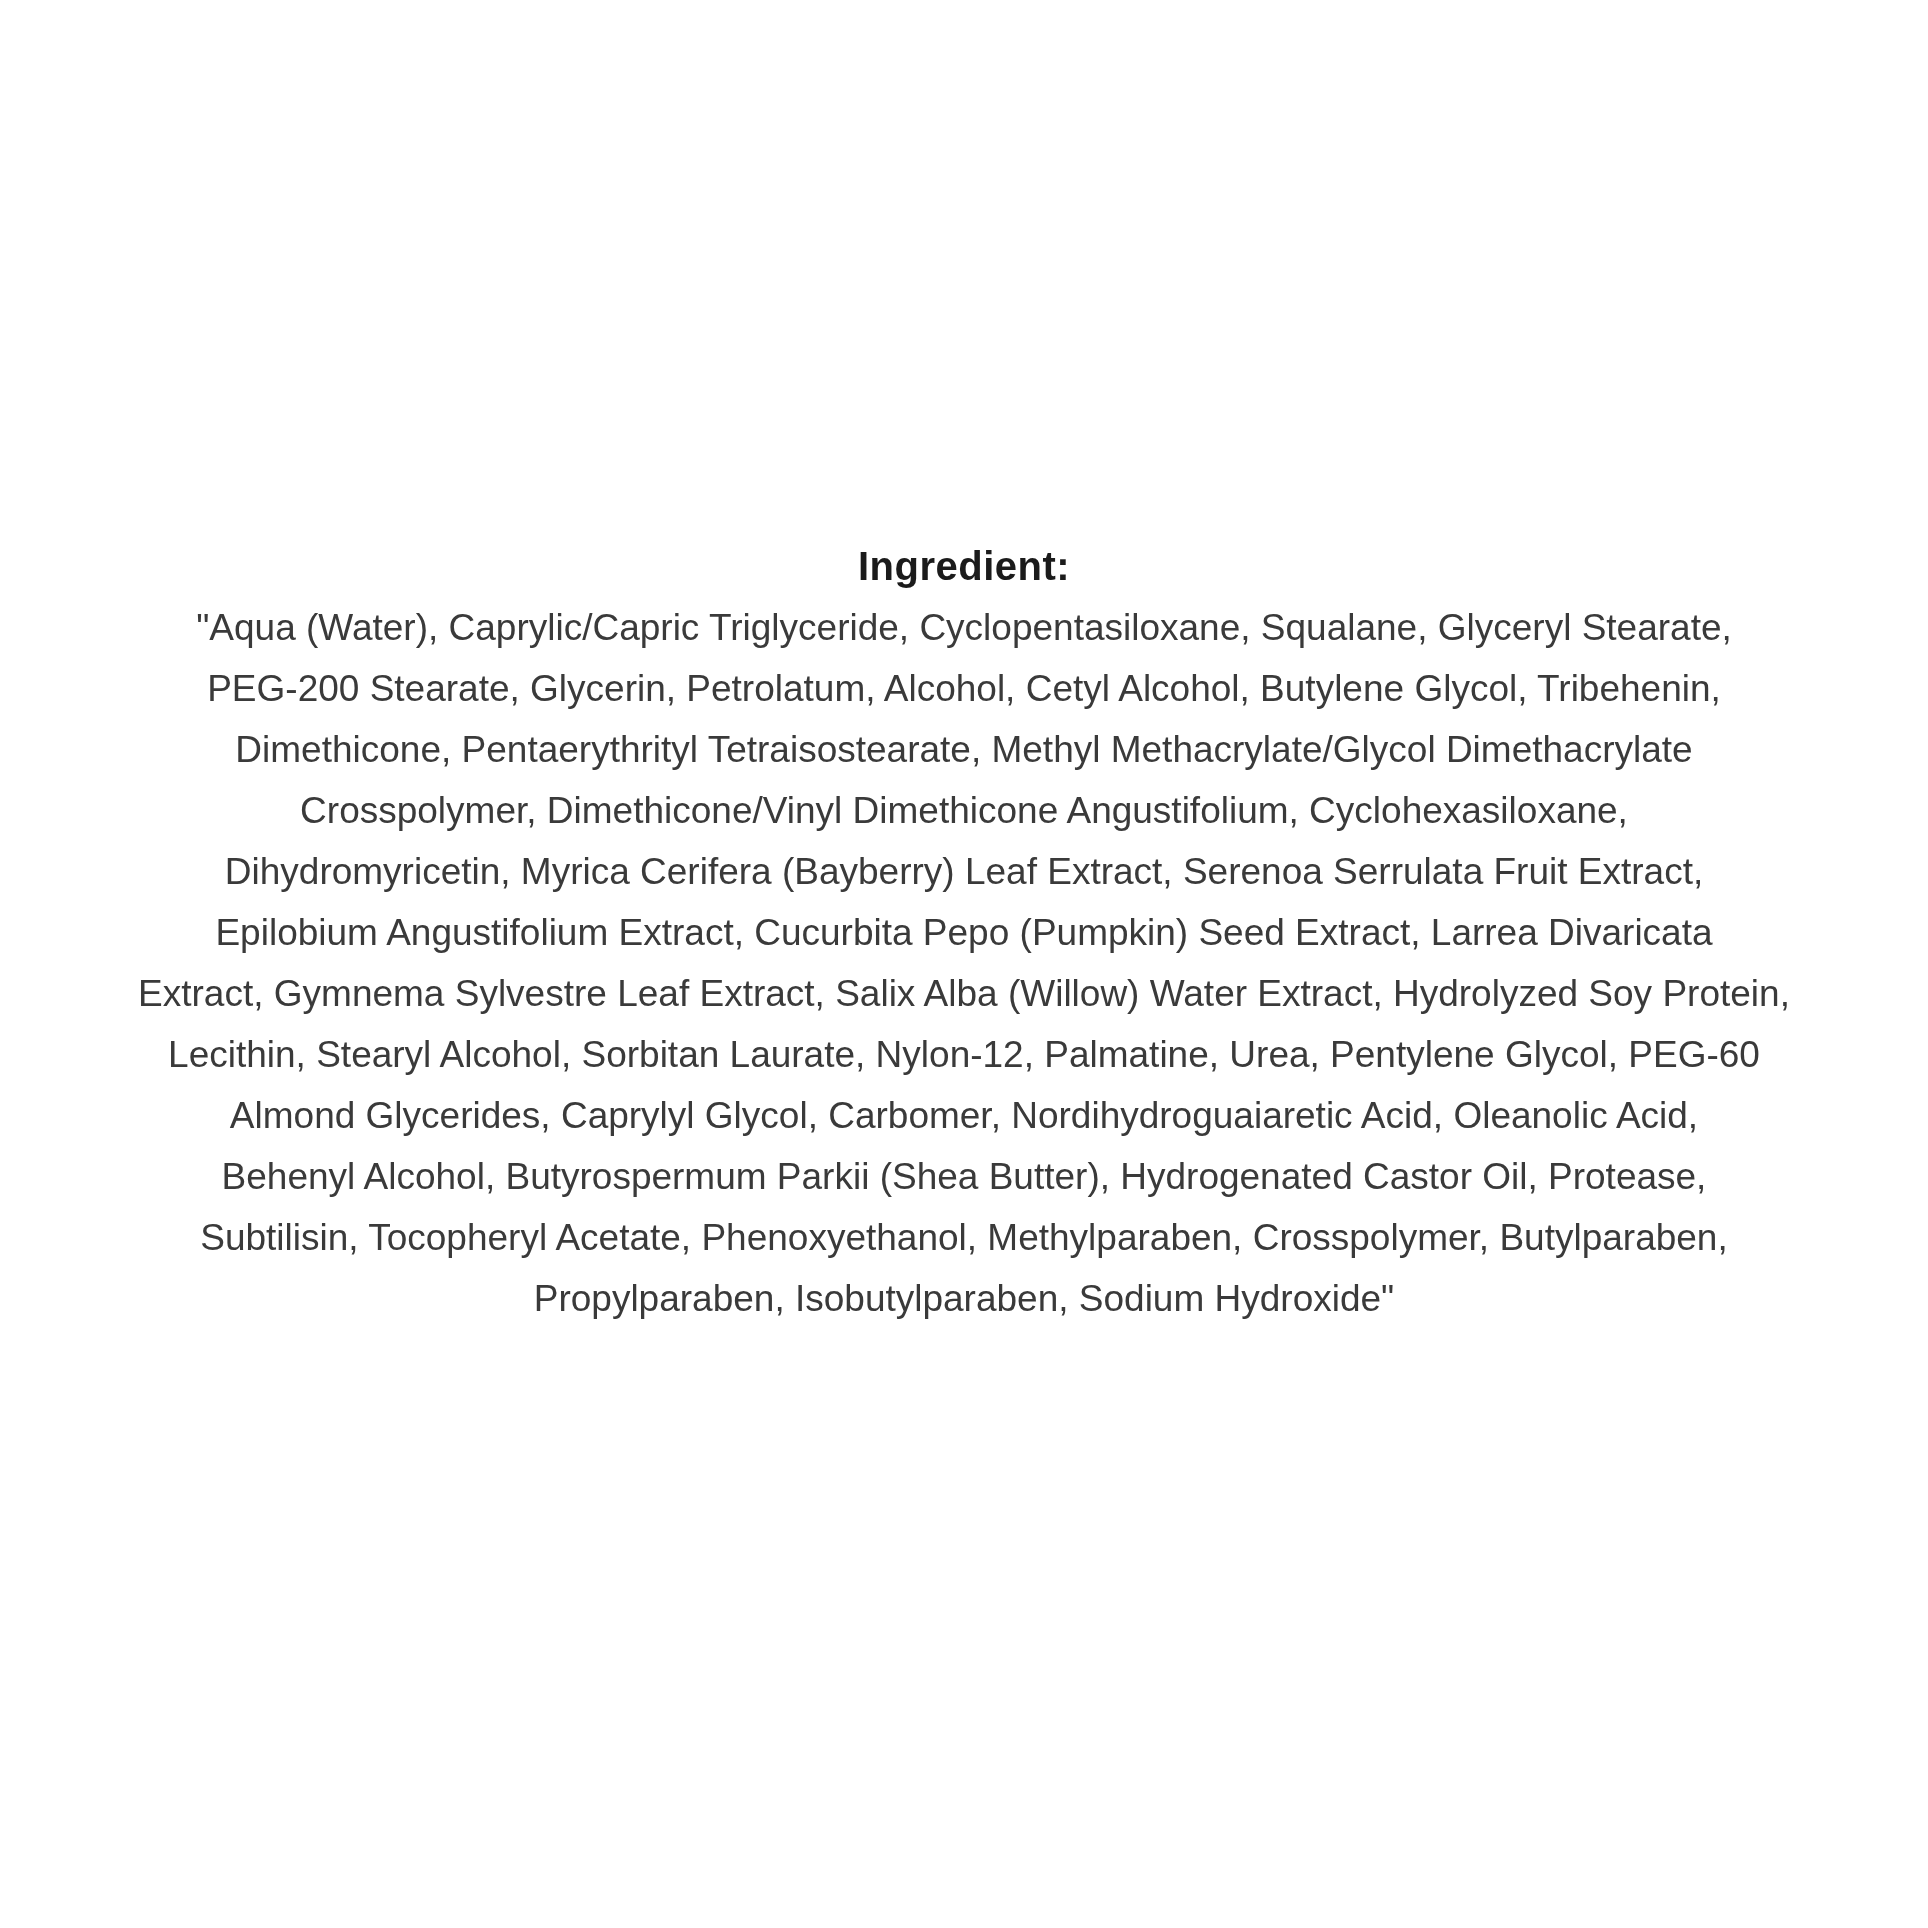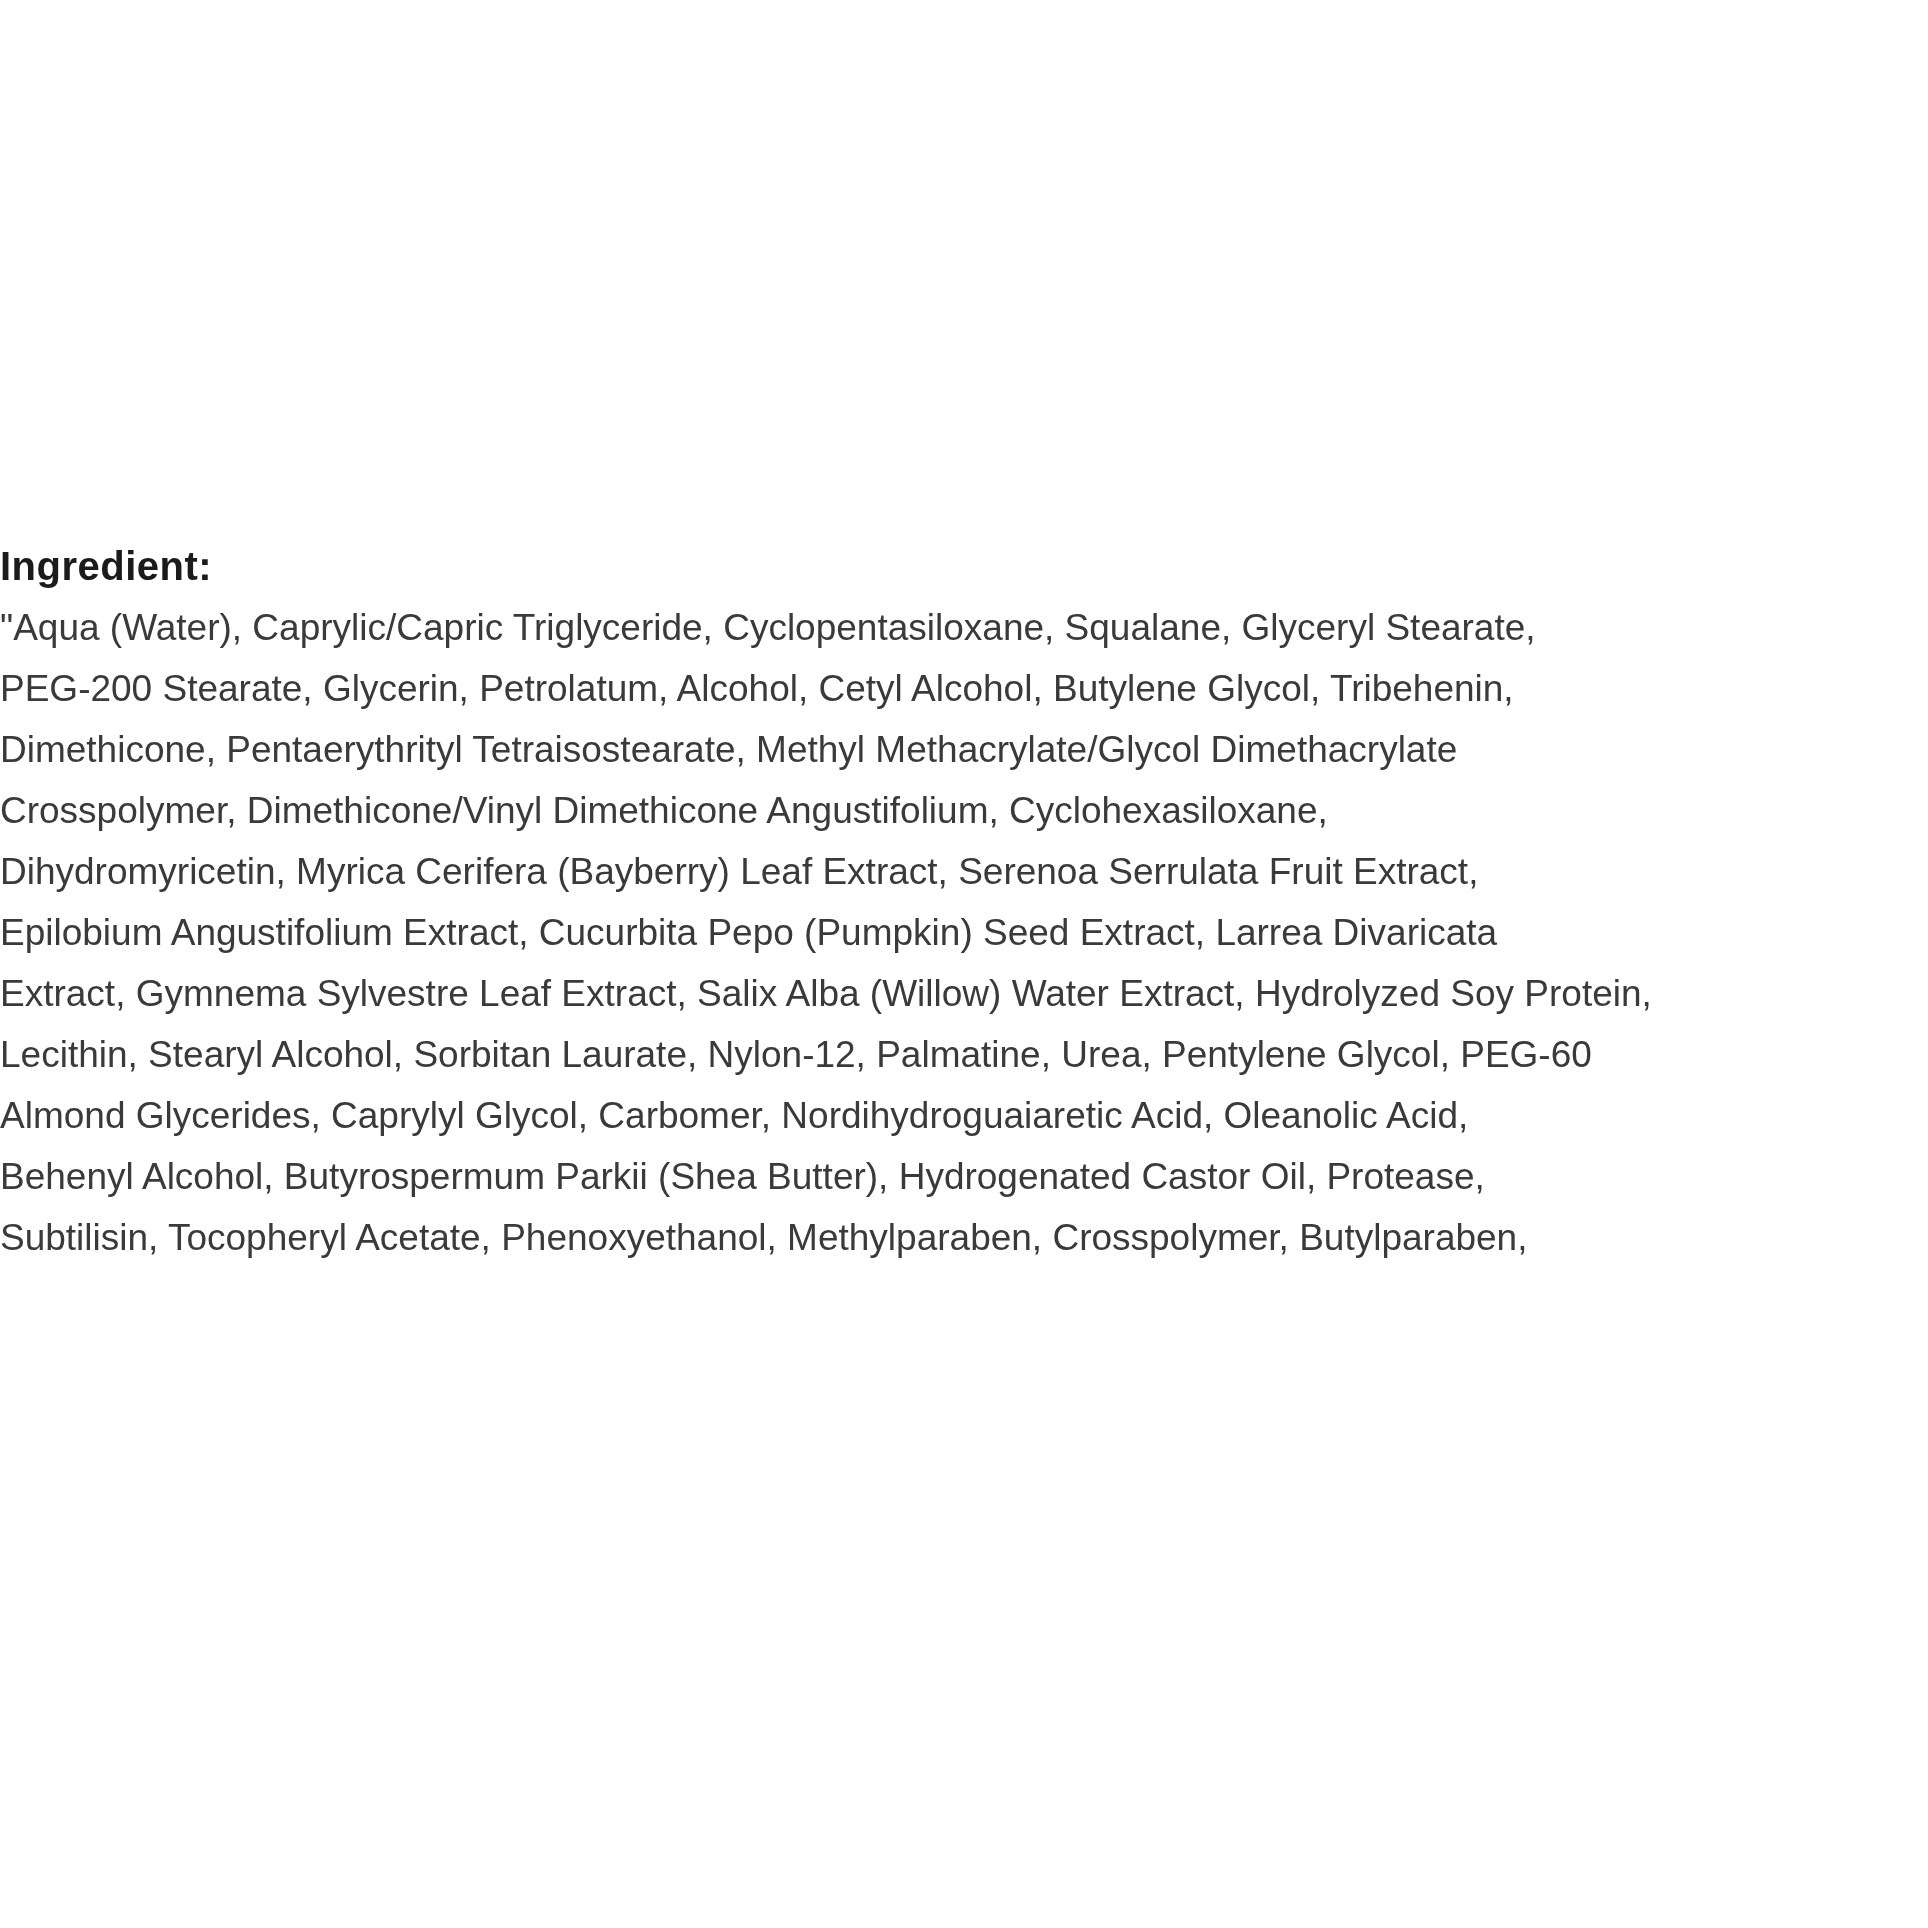--- a/index.html
+++ b/index.html
@@ -10,20 +10,21 @@
     width: 1928px;
     height: 1928px;
     background: #ffffff;
     overflow: hidden;
     font-family: "Liberation Sans", sans-serif;
   }
   .ingredients-wrap {
     box-sizing: border-box;
     width: 100%;
     padding-top: 535px;
+    text-align: center;
   }
   .ingredients-heading {
     margin: 0;
     font-family: "Liberation Sans", sans-serif;
     font-size: 40px;
     line-height: 62px;
     font-weight: 700;
     color: #1b1b1b;
     letter-spacing: 0.5px;
   }
@@ -49,15 +50,16 @@
       <div class="ingredients-line">PEG-200 Stearate, Glycerin, Petrolatum, Alcohol, Cetyl Alcohol, Butylene Glycol, Tribehenin,</div>
       <div class="ingredients-line">Dimethicone, Pentaerythrityl Tetraisostearate, Methyl Methacrylate/Glycol Dimethacrylate</div>
       <div class="ingredients-line">Crosspolymer, Dimethicone/Vinyl Dimethicone Angustifolium, Cyclohexasiloxane,</div>
       <div class="ingredients-line">Dihydromyricetin, Myrica Cerifera (Bayberry) Leaf Extract, Serenoa Serrulata Fruit Extract,</div>
       <div class="ingredients-line">Epilobium Angustifolium Extract, Cucurbita Pepo (Pumpkin) Seed Extract, Larrea Divaricata</div>
       <div class="ingredients-line">Extract, Gymnema Sylvestre Leaf Extract, Salix Alba (Willow) Water Extract, Hydrolyzed Soy Protein,</div>
       <div class="ingredients-line">Lecithin, Stearyl Alcohol, Sorbitan Laurate, Nylon-12, Palmatine, Urea, Pentylene Glycol, PEG-60</div>
       <div class="ingredients-line">Almond Glycerides, Caprylyl Glycol, Carbomer, Nordihydroguaiaretic Acid, Oleanolic Acid,</div>
       <div class="ingredients-line">Behenyl Alcohol, Butyrospermum Parkii (Shea Butter), Hydrogenated Castor Oil, Protease,</div>
       <div class="ingredients-line">Subtilisin, Tocopheryl Acetate, Phenoxyethanol, Methylparaben, Crosspolymer, Butylparaben,</div>
+      <div class="ingredients-line">Propylparaben, Isobutylparaben, Sodium Hydroxide"</div>
     </div>
 </div>
 
 
 </body></html>

